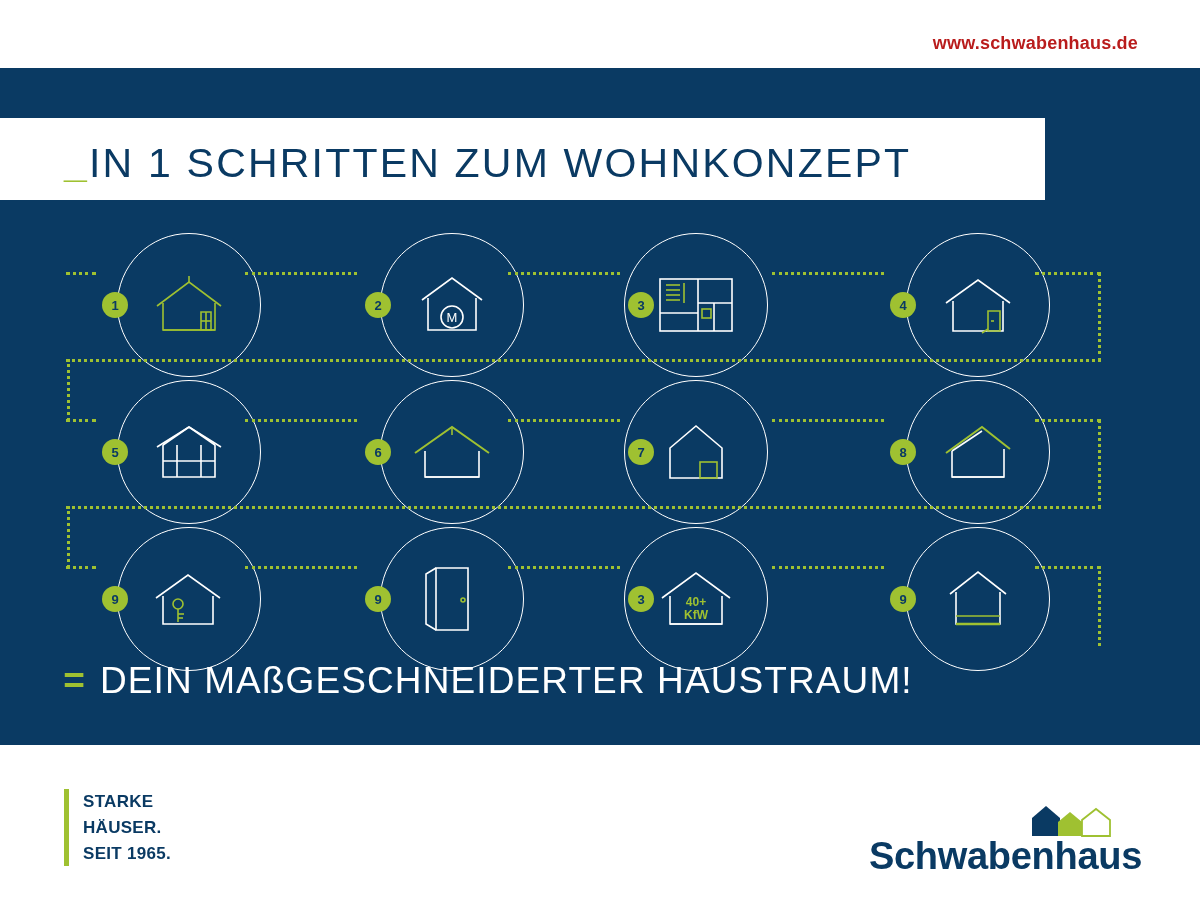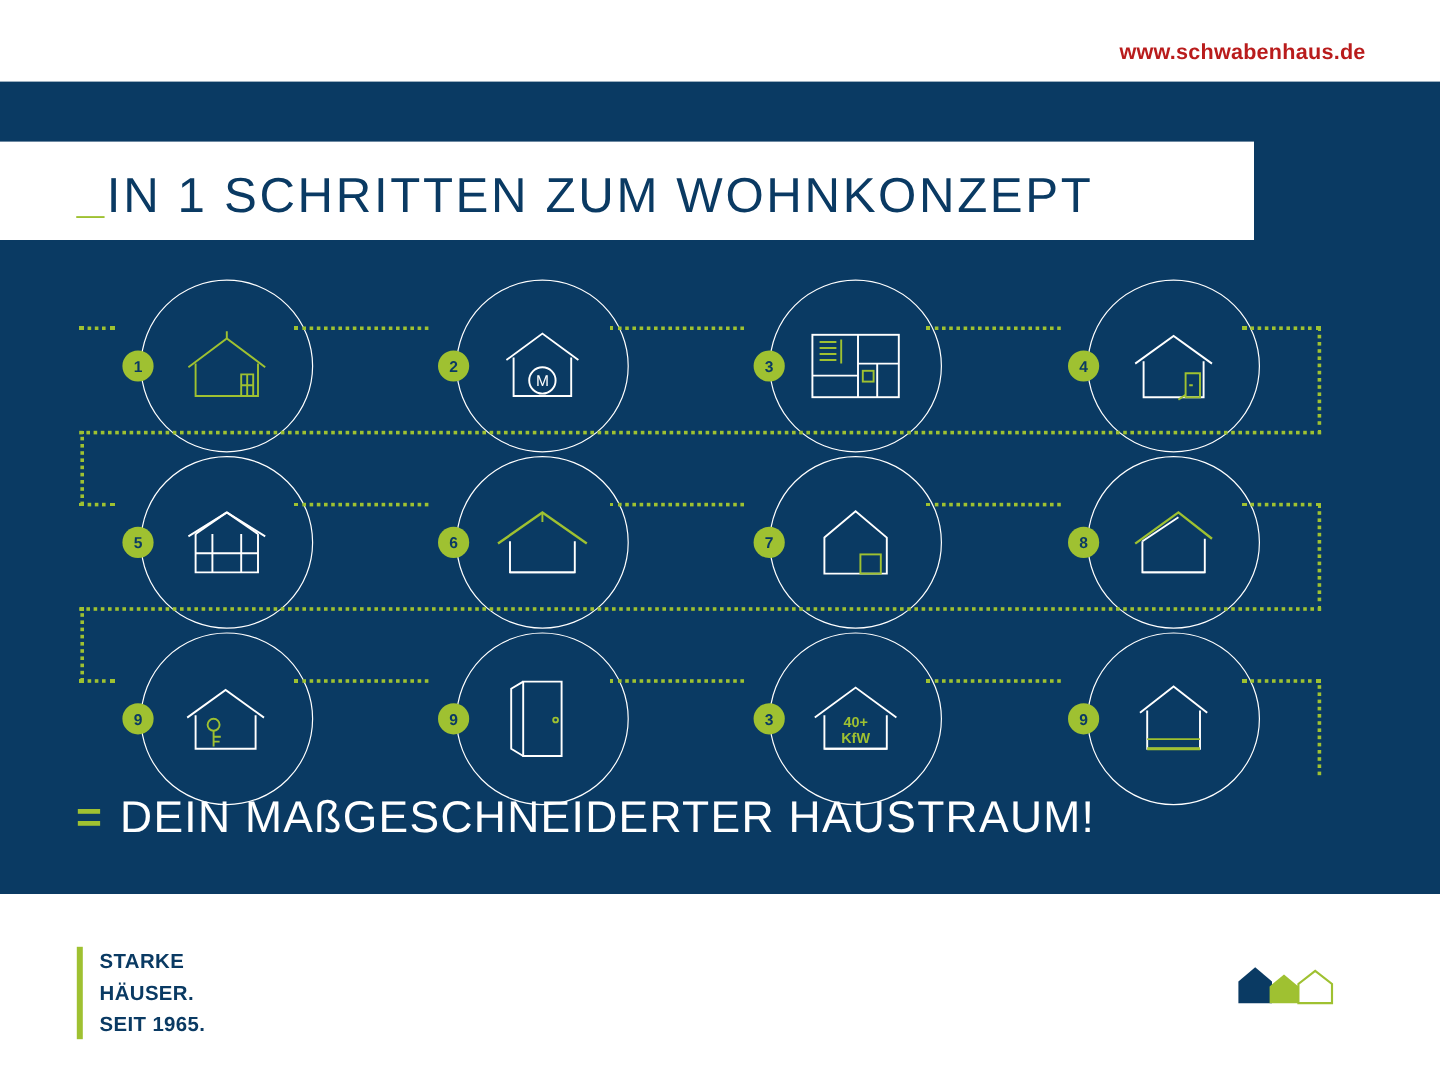--- a/index.html
+++ b/index.html
@@ -81,21 +81,21 @@
   .row3 { top: 327px; }
 
   .step {
     position: absolute;
     top: 0;
     width: 146px;
     height: 146px;
   }
   .step.c1 { left: 117px; }
   .step.c2 { left: 380px; }
-  .step.c3 { left: 641px; }
+  .step.c3 { left: 624px; }
   .step.c4 { left: 906px; }
 
   .circle {
     position: absolute;
     left: 0; top: 0;
     width: 144px; height: 144px;
     border: 1.6px solid #ffffff;
     border-radius: 50%;
     box-sizing: border-box;
   }
@@ -435,13 +435,14 @@
 </div>
 
 <div class="logo">
   <span class="logo-mark">
     <svg width="86" height="40" viewBox="0 0 86 40" fill="none">
       <path d="M4 36 V18 L18 6 L32 18 V36 Z" fill="#0a3a63"></path>
       <path d="M30 36 V22 L42 12 L54 22 V36 Z" fill="#9fc131"></path>
       <path d="M54 36 V20 L68 9 L82 20 V36 Z" fill="none" stroke="#9fc131" stroke-width="1.8"></path>
     </svg>
   </span>
+  <span class="logo-word">Schwabenhaus</span>
 </div>
 
 </body></html>

